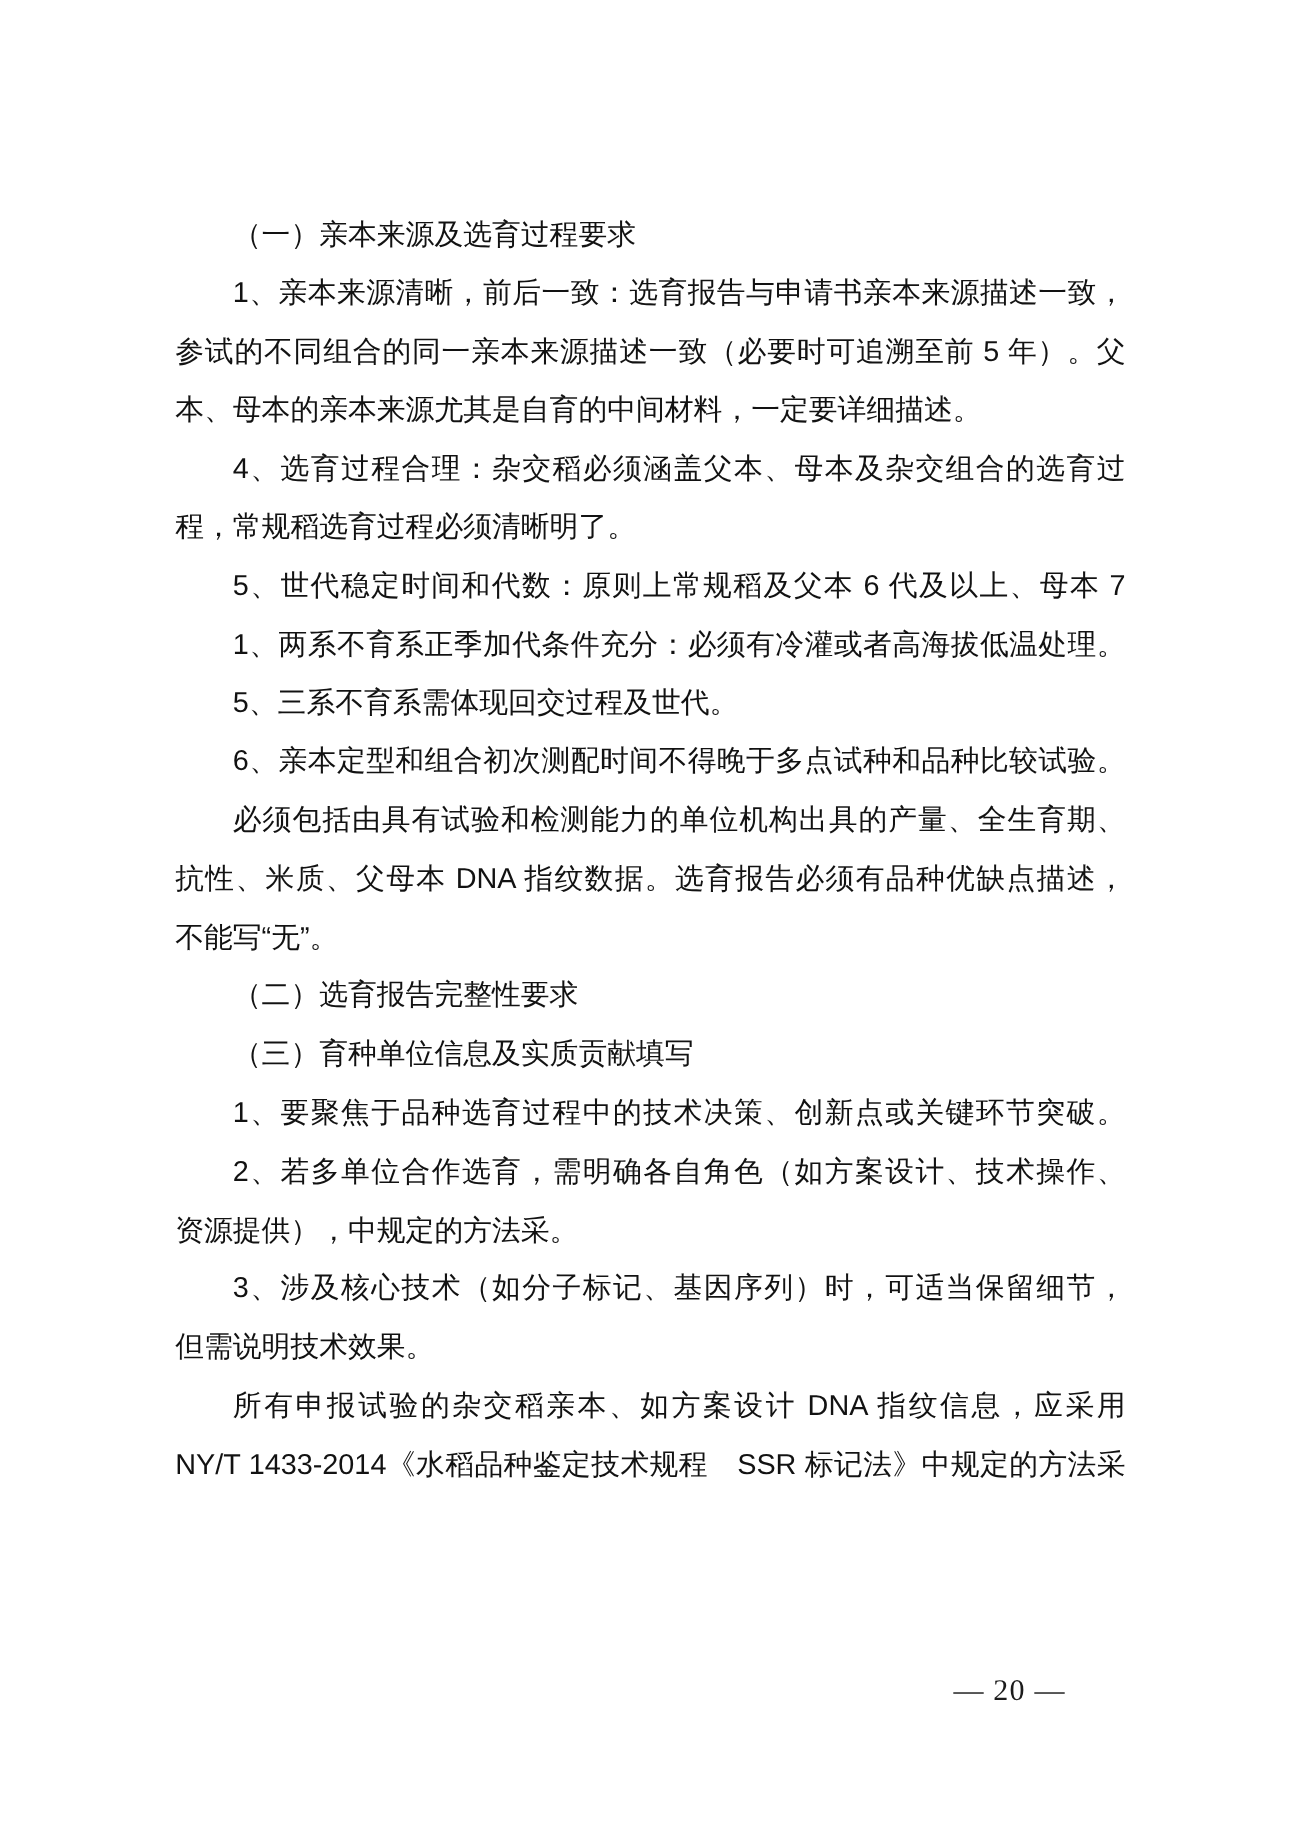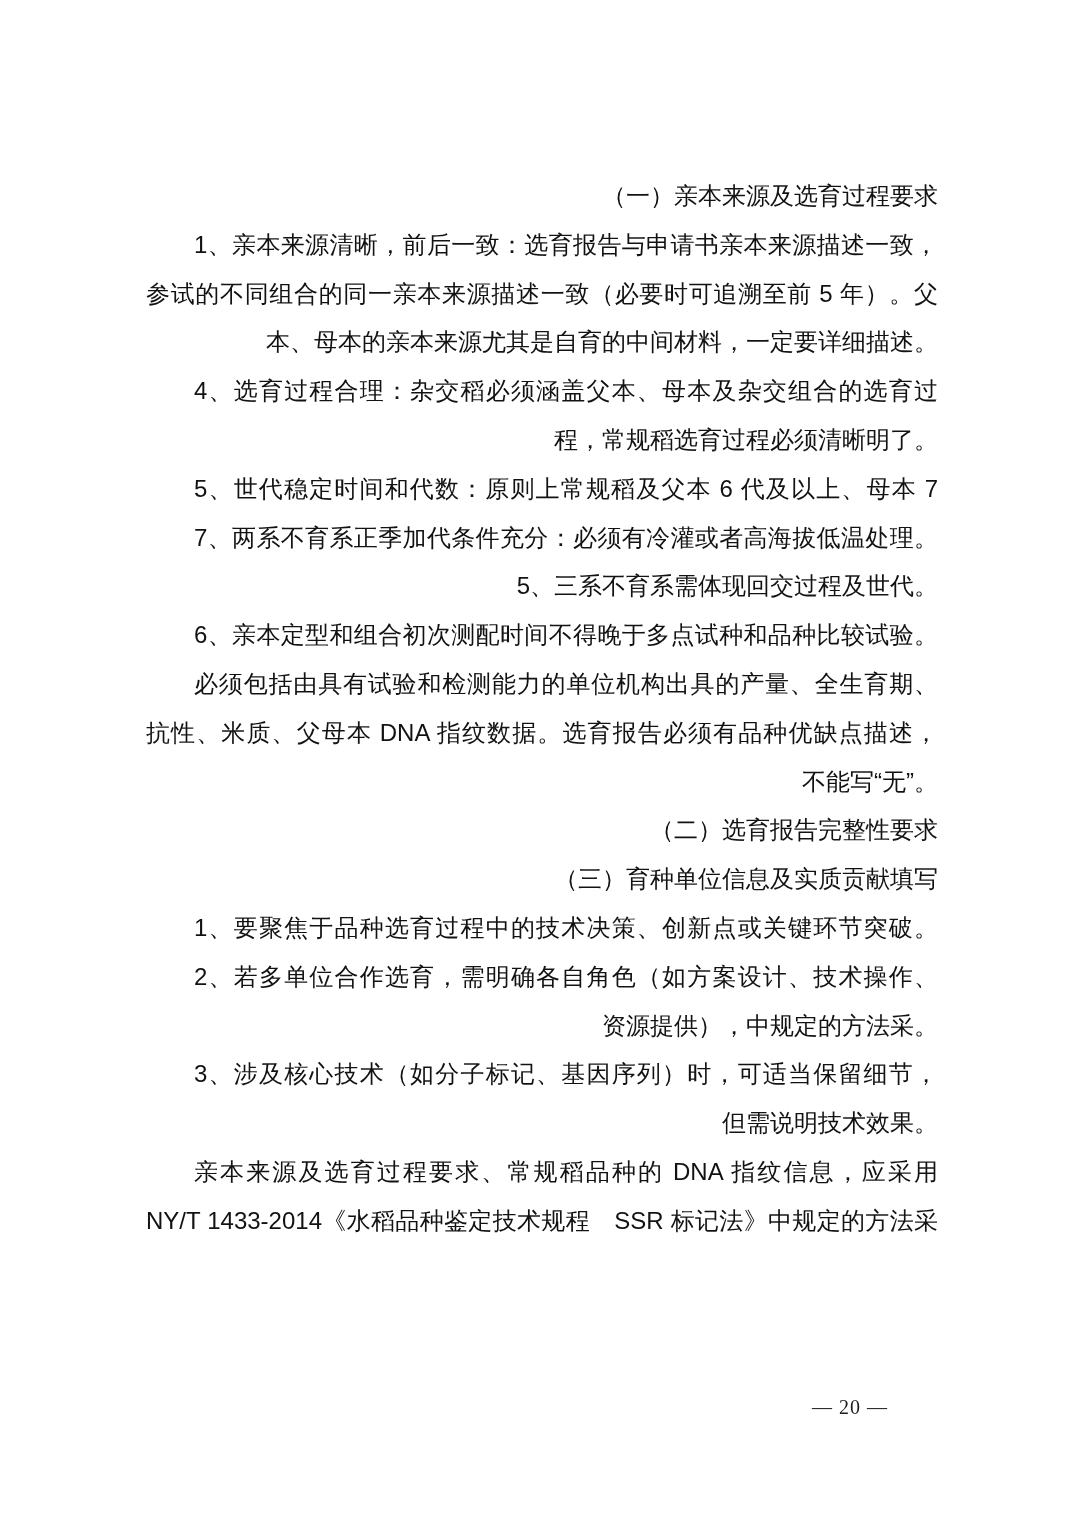--- a/index.html
+++ b/index.html
@@ -19,34 +19,34 @@
   .content {
     position: absolute;
     left: 146px;
     top: 172px;
     width: 792px;
     font-size: 24px;
     line-height: 48.8px;
   }
   .block { margin: 0; padding: 0; }
   .line {
-    text-align: right;
+    text-align: left;
     white-space: normal;
   }
   .line.first { text-indent: 2em; }
   .line.fill {
     text-align: justify;
     text-align-last: justify;
   }
   .page-footer {
     position: absolute;
     top: 1396px;
     right: 186px;
     font-family: "Liberation Serif", serif;
-    font-size: 20px;
+    font-size: 25px;
     color: #1c1c1c;
     letter-spacing: 1px;
   }
 </style>
 </head>
 <body>
 
 <div class="page">
   <main class="content">
       <div class="block heading">
@@ -58,21 +58,21 @@
         <div class="line">本、母本的亲本来源尤其是自育的中间材料，一定要详细描述。</div>
       </div>
       <div class="block para">
         <div class="line first fill">4、选育过程合理：杂交稻必须涵盖父本、母本及杂交组合的选育过</div>
         <div class="line">程，常规稻选育过程必须清晰明了。</div>
       </div>
       <div class="block para">
         <div class="line first fill">5、世代稳定时间和代数：原则上常规稻及父本 6 代及以上、母本 7</div>
       </div>
       <div class="block para">
-        <div class="line first fill">7、两系不育系正季加代条件充分：必须有冷灌或者高海拔低温处理。</div>
+        <div class="line first fill">1、两系不育系正季加代条件充分：必须有冷灌或者高海拔低温处理。</div>
       </div>
       <div class="block para">
         <div class="line first">5、三系不育系需体现回交过程及世代。</div>
       </div>
       <div class="block para">
         <div class="line first fill">6、亲本定型和组合初次测配时间不得晚于多点试种和品种比较试验。</div>
       </div>
       <div class="block para">
         <div class="line first fill">必须包括由具有试验和检测能力的单位机构出具的产量、全生育期、</div>
         <div class="line fill">抗性、米质、父母本 DNA 指纹数据。选育报告必须有品种优缺点描述，</div>
@@ -89,20 +89,20 @@
       </div>
       <div class="block para">
         <div class="line first fill">2、若多单位合作选育，需明确各自角色（如方案设计、技术操作、</div>
         <div class="line">资源提供），中规定的方法采。</div>
       </div>
       <div class="block para">
         <div class="line first fill">3、涉及核心技术（如分子标记、基因序列）时，可适当保留细节，</div>
         <div class="line">但需说明技术效果。</div>
       </div>
       <div class="block para">
-        <div class="line first fill">亲本来源及选育过程要求、常规稻品种的 DNA 指纹信息，应采用</div>
+        <div class="line first fill">所有申报试验的杂交稻亲本、如方案设计 DNA 指纹信息，应采用</div>
         <div class="line fill">NY/T 1433-2014《水稻品种鉴定技术规程　SSR 标记法》中规定的方法采</div>
       </div>
     </main>
   <footer class="page-footer">
     <span>— 20 —</span>
   </footer>
 </div>
 
 </body></html>

